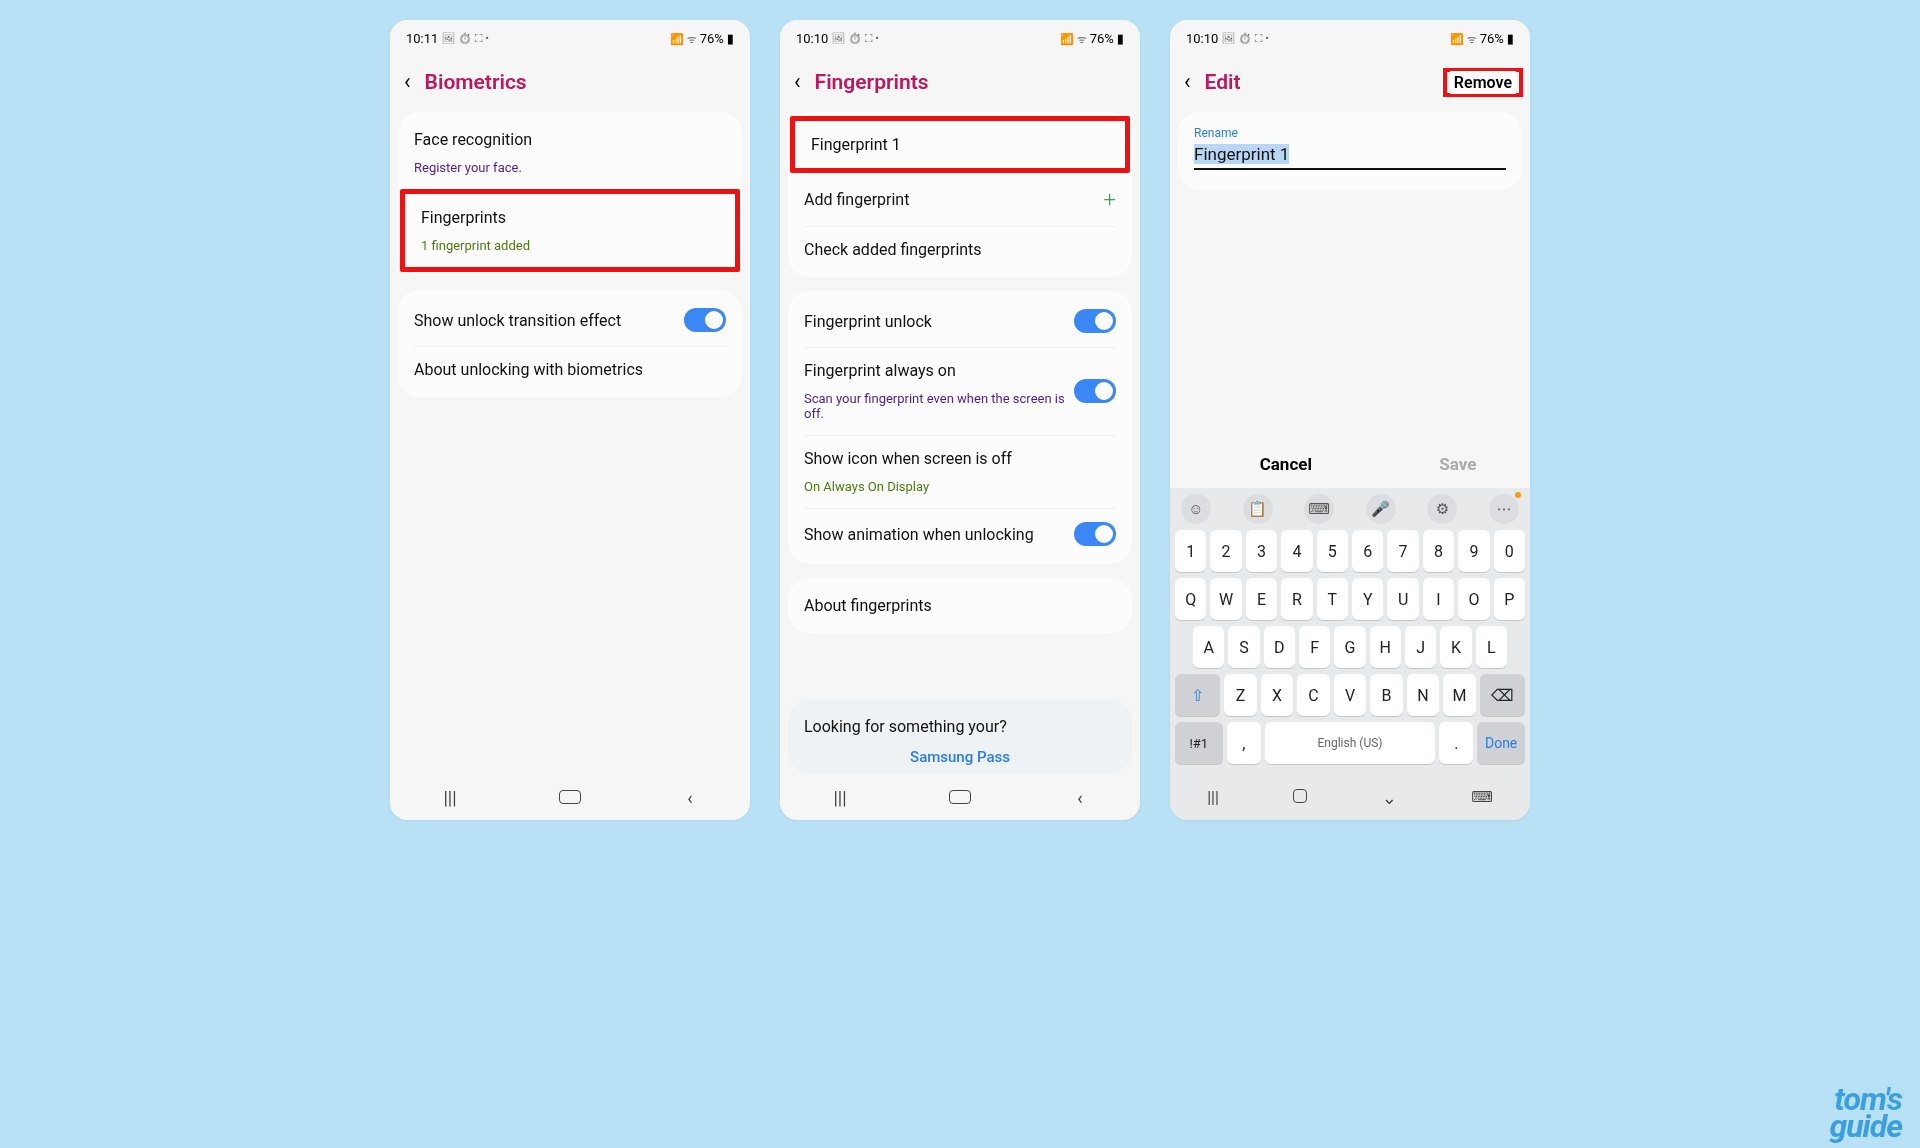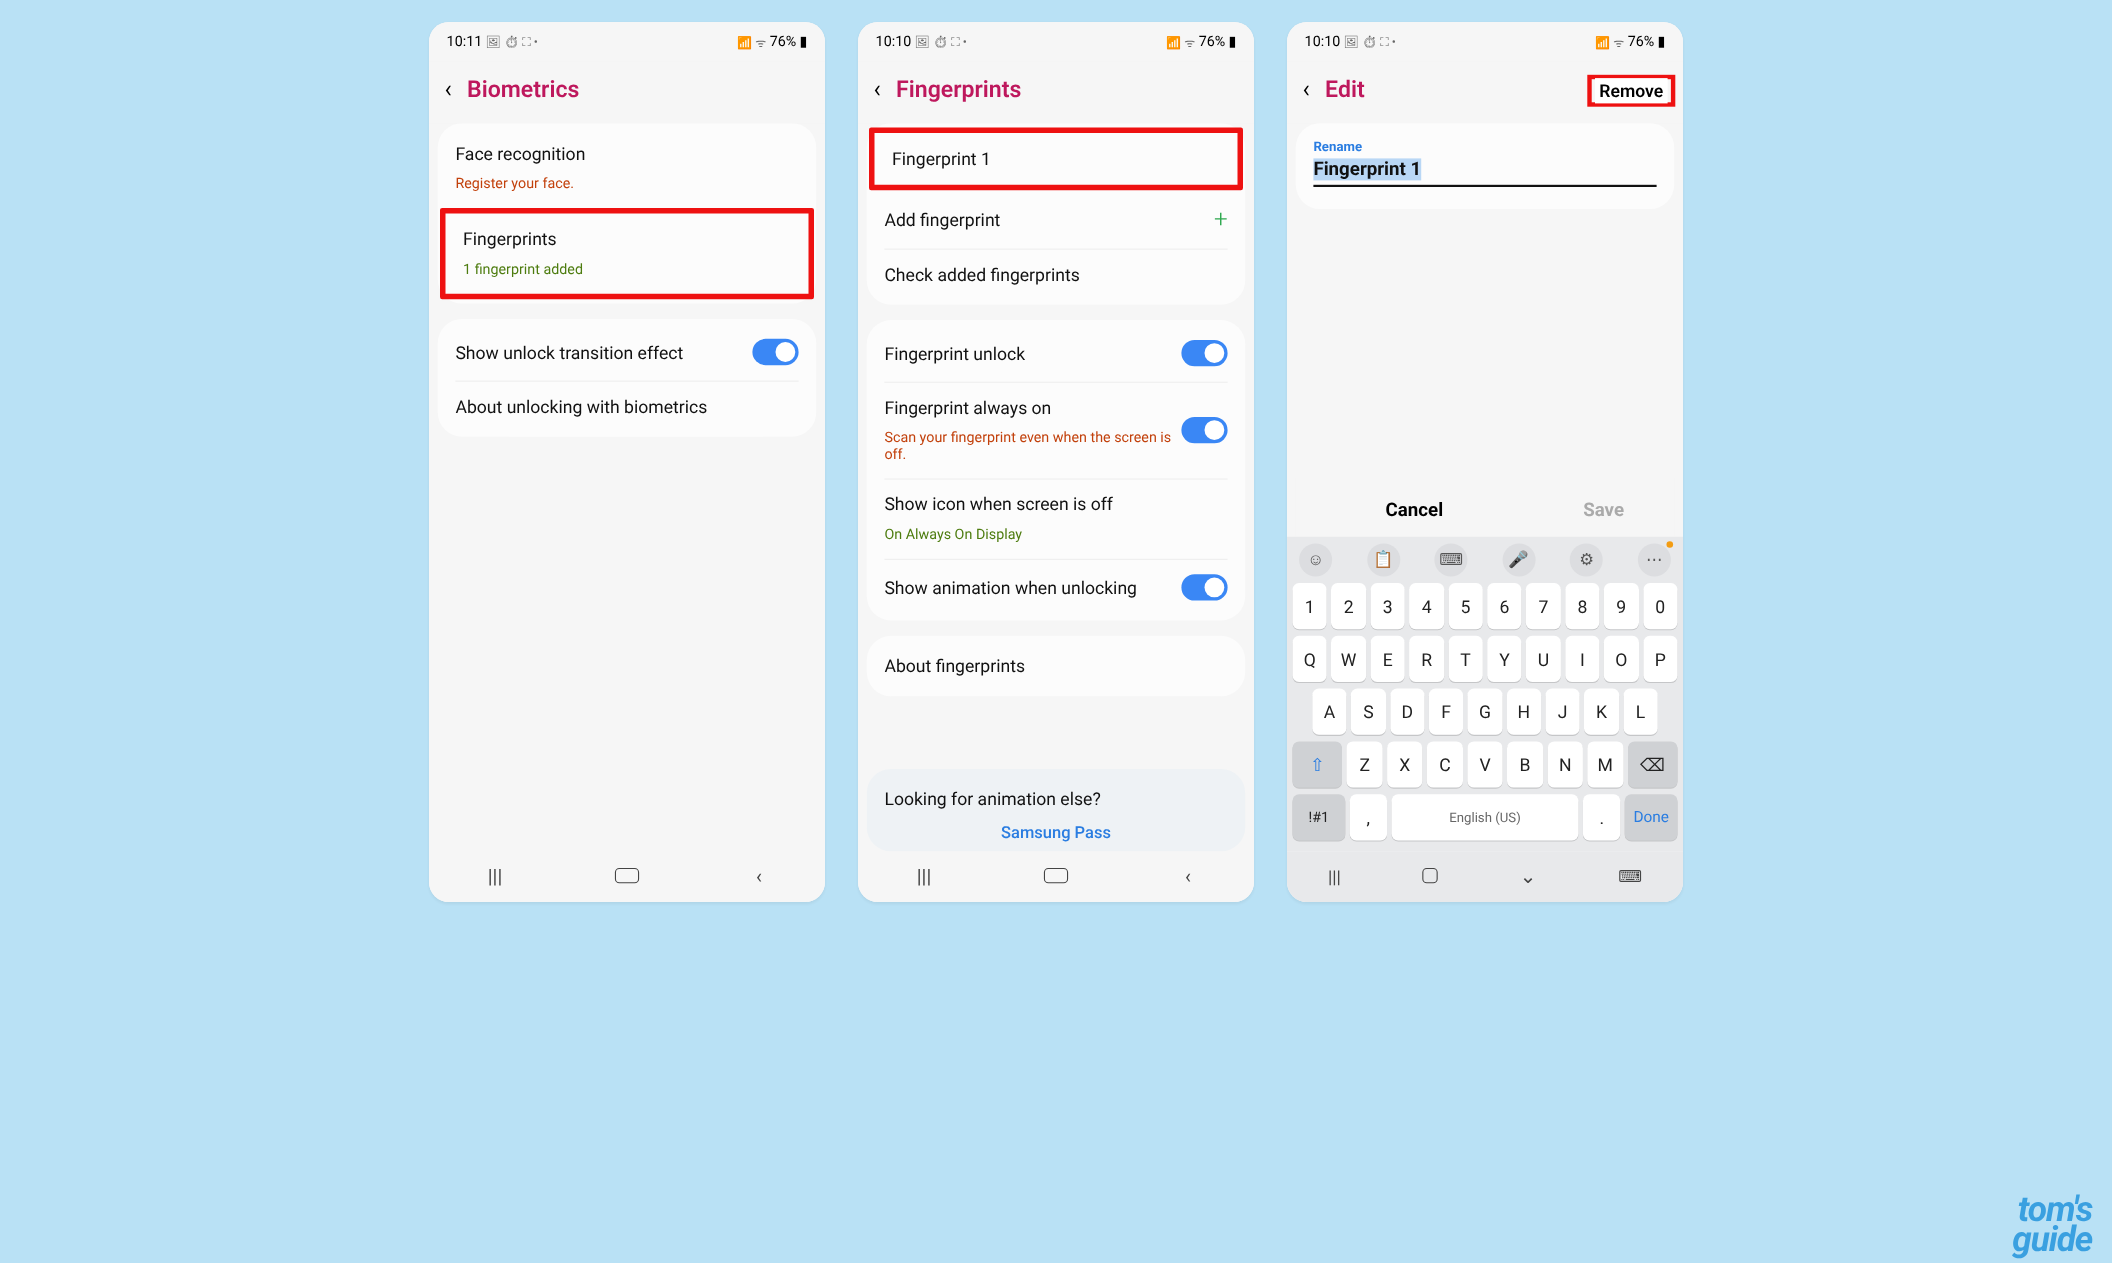--- a/index.html
+++ b/index.html
@@ -13,36 +13,36 @@
   .header .title { font-size: 21px; font-weight: 600; color: #be185d; }
   .header .remove-wrap { margin-left: auto; position: relative; }
   .header .remove { font-size: 16px; font-weight: 600; color: #000; padding: 2px 4px; position: relative; z-index: 2; background:#fff; }
   .header .remove-highlight { position: absolute; top: -5px; left: -7px; right: -7px; bottom: -5px; border: 4px solid #e11; z-index: 1; }
   .content { flex: 1; overflow: hidden; display: flex; flex-direction: column; gap: 14px; padding: 0 8px; }
   .card { background: #fcfcfc; border-radius: 22px; padding: 4px 0; }
   .row { padding: 14px 16px; display: flex; align-items: center; justify-content: space-between; position: relative; }
   .row + .row::before { content:''; position:absolute; top:0; left:16px; right:16px; height:1px; background:#eee; }
   .row-main { display: flex; flex-direction: column; gap: 11px; flex:1; }
   .row-title { font-size: 16px; color: #111; }
-  .row-sub { font-size: 13px; color: #c2410c; }
+  .row-sub { font-size: 13px; color: #4c1d95; }
   .row-sub.blue { color: #4d7c0f; }
   .toggle { width: 42px; height: 24px; border-radius: 12px; background: #3a87f5; position: relative; flex-shrink:0; }
   .toggle::after { content:''; position:absolute; width:18px; height:18px; border-radius:50%; background:#fff; top:3px; right:3px; }
   .plus { color: #2fa84f; font-size: 22px; font-weight: 300; }
   .highlight-box { border: 5px solid #e11; border-radius: 2px; margin: 0 2px; }
   .footer-section { background: #eef2f5; border-radius: 22px; padding: 18px 16px 8px; margin-top:auto; }
   .footer-title { font-size: 16px; color: #111; margin-bottom: 12px; }
   .footer-link { font-size: 15px; color: #2a7de1; font-weight: 500; text-align: center; }
   .navbar { height: 46px; display:flex; align-items:center; justify-content:space-around; background:#f6f6f6; font-size:18px; color:#444; }
   .navbar span { width:22px; text-align:center; }
   .sq { width:14px; height:14px; border:1.5px solid #444; border-radius:4px; display:inline-block; }
 
   
   .edit-body { flex:1; background:#f6f6f6; padding: 0 8px; display:flex; flex-direction:column; }
-  .rename-card { background:#fcfcfc; border-radius:22px; padding: 14px 16px 20px; font-weight: bold; }
+  .rename-card { background:#fcfcfc; border-radius:22px; padding: 14px 16px 20px; }
   .rename-label { font-size:12px; color:#2a7de1; margin-bottom:2px; }
   .rename-input { font-size:17px; color:#111; border:none; border-bottom:2px solid #111; width:100%; padding:2px 0 4px; background:transparent; }
   .rename-input .sel { background:#b9d7f5; }
   .btn-row { display:flex; justify-content:space-around; padding: 20px 0 14px; background:#f6f6f6; }
   .btn-row .btn { font-size:17px; font-weight:700;margin-left:36px; }
   .btn.save { color:#aaa; }
   .kb { background:#e8e9eb; padding: 6px 5px 4px; }
   .kb-toolbar { display:flex; justify-content:space-between; align-items:center; padding: 0 6px 6px; }
   .kb-tool { width:30px; height:30px; border-radius:15px; background:#dcdde0; display:flex; align-items:center; justify-content:center; font-size:15px; color:#555; position:relative; }
   .kb-tool.dot::after{ content:''; position:absolute; top:-2px; right:-2px; width:6px; height:6px; border-radius:50%; background:#f39c12;}
@@ -167,21 +167,21 @@
         <span class="row-title">Show animation when unlocking</span>
         <div class="toggle"></div>
       </div>
     </div>
     <div class="card">
       <div class="row">
         <span class="row-title">About fingerprints</span>
       </div>
     </div>
     <div class="footer-section">
-      <div class="footer-title">Looking for animation else?</div>
+      <div class="footer-title">Looking for something your?</div>
       <div class="footer-link">Samsung Pass</div>
     </div>
   </div>
   <div class="navbar">
     <span>|||</span>
     <span><span class="sq"></span></span>
     <span>‹</span>
   </div>
 </div>
 

